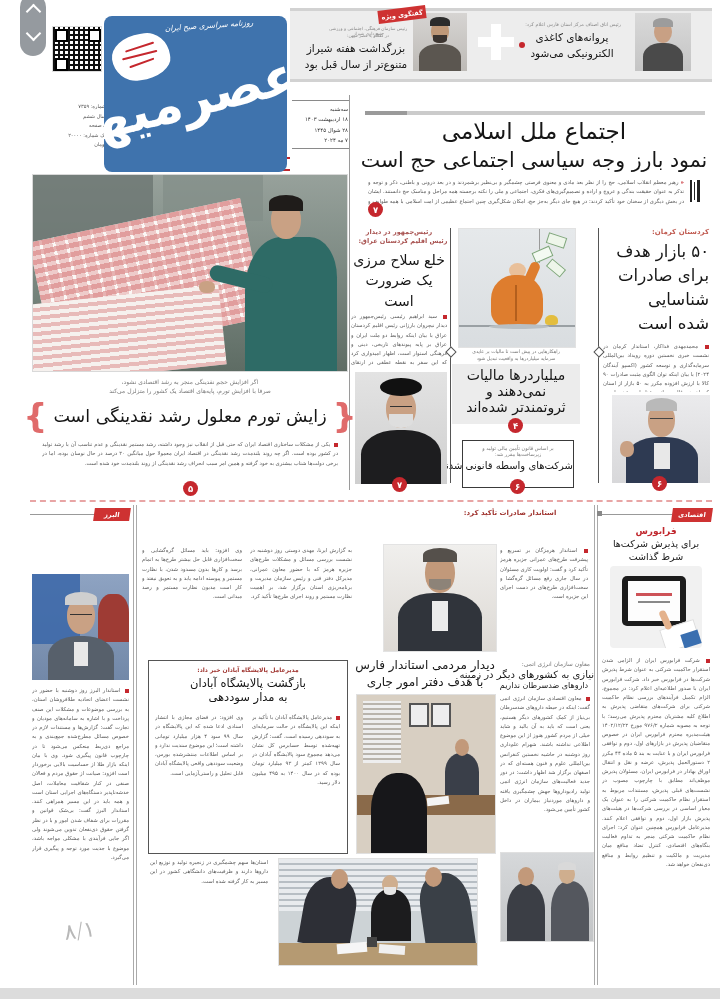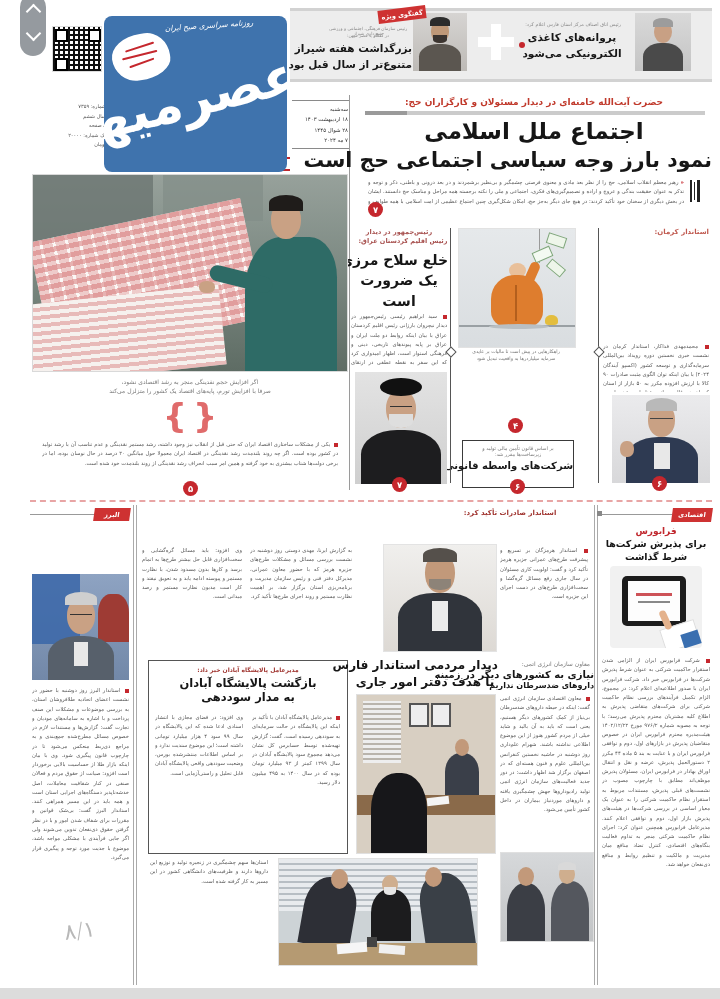--- a/index.html
+++ b/index.html
@@ -3,21 +3,21 @@
 <meta charset="utf-8">
 <style>
   html,body{margin:0;padding:0;background:#e9e9e9}
   .paper{position:relative;width:720px;height:999px;margin:0 auto;background:#fff;
          font-family:"DejaVu Sans","Liberation Sans",sans-serif;direction:rtl;overflow:hidden}
   .abs{position:absolute}
   .c{text-align:center}.r{text-align:right}.j{text-align:justify}
   .b{font-weight:bold}
   .nw{white-space:nowrap}
   .tiny{font-size:5.3px;line-height:1.75;color:#595959}
-  .hl{color:#161616;font-weight:bold}
+  .hl{color:#161616;font-weight:normal}
   .pnum{width:15px;height:15px;border-radius:50%;background:#c5272d;color:#fff;font-size:8.5px;
         font-weight:bold;display:flex;align-items:center;justify-content:center;z-index:6}
   .redsq{display:inline-block;width:4px;height:4px;background:#c5272d;margin-left:2px;vertical-align:middle}
   .dvl{border-left:1px solid #aaa;border-right:1px solid #aaa;width:2px}
   .vl{border-left:1px solid #9a9a9a;width:0}
   .dia{width:6px;height:6px;border:1px solid #555;background:#fff;transform:rotate(45deg);z-index:3}
   .tag{background:#ce3232;color:#fff;font-size:6.5px;font-weight:bold;display:flex;
        align-items:center;justify-content:center;z-index:4}
   .ph{overflow:hidden}
   .chev{width:9px;height:9px;border-top:2.5px solid #fff;border-right:2.5px solid #fff;display:block}
@@ -90,38 +90,43 @@
     <div>۱۸ اردیبهشت ۱۴۰۳</div>
     <div>۲۸ شوال ۱۴۴۵</div>
     <div>۷ مه ۲۰۲۴</div>
   </div>
 
   <div class="abs c" style="left:166px;top:148px;width:124px;direction:ltr;font-size:7px;font-weight:bold;letter-spacing:1px;color:#c0272d;border-bottom:2px solid #c0272d;padding-bottom:1px">www.asremihanonline.ir</div>
   <div class="abs c" style="left:166px;top:160px;width:124px;direction:ltr;font-size:6.5px;letter-spacing:.5px;color:#666;border-bottom:2px solid #c0272d;padding-bottom:1px">asremihandaily@gmail.com</div>
 
   <div class="abs vl" style="left:349px;top:95px;height:395px"></div>
 
-  <div class="abs c nw" style="left:360px;top:97px;width:348px;font-size:9px;font-weight:bold;color:#c0392b">حضرت آیت‌الله خامنه‌ای در دیدار مسئولان و کارگزاران حج:</div>
   <div class="abs" style="left:365px;top:111px;width:340px;height:4px;background:#cbcbcb">
     <div class="abs" style="left:0;top:0;width:42px;height:4px;background:#9a9a9a"></div>
   </div>
   <div class="abs c hl nw" style="left:360px;top:118px;width:348px;font-size:23px">اجتماع ملل اسلامی</div>
   <div class="abs c hl nw" style="left:356px;top:148px;width:356px;font-size:20.5px">نمود بارز وجه سیاسی اجتماعی حج است</div>
   <div class="abs tiny j" style="left:368px;top:178px;width:316px;height:27px;overflow:hidden">
     <span style="color:#c5272d;font-weight:bold">«</span>
     <span>رهبر معظم انقلاب اسلامی، حج را از نظر بعد مادی و معنوی فرصتی چشمگیر و بی‌نظیر برشمردند و در بعد درونی و باطنی، ذکر و توجه و تذکر به عنوان حقیقت بندگی و عروج و اراده و تصمیم‌گیری‌های فکری، اجتماعی و ملی را نکته برجسته همه مراحل و مناسک حج دانستند. ایشان در بخش دیگری از سخنان خود تأکید کردند: در هیچ جای دیگر به‌جز حج، امکان شکل‌گیری چنین اجتماع عظیمی از امت اسلامی با همه طوایف و زبان‌های گوناگون وجود ندارد و این ظرفیت در صیانت از وحدت امت اسلامی بی‌بدیل است.</span>
   </div>
   <div class="abs" style="left:690px;top:180px;width:10px;height:22px">
     <div class="abs" style="left:0;top:0;width:2px;height:22px;background:#222"></div>
     <div class="abs" style="left:3.5px;top:2px;width:1.5px;height:18px;background:#222"></div>
     <div class="abs" style="left:6.5px;top:0;width:3px;height:22px;background:#222"></div>
   </div>
   <div class="abs pnum" style="left:368px;top:202px">۷</div>
 
-  <div class="abs r b nw" style="left:605px;top:228px;width:104px;font-size:7px;color:#c05a50">استاندار کرمان:</div>
+  <div class="abs r b nw" style="left:605px;top:228px;width:104px;font-size:7px;color:#c05a50">کردستان کرمان:</div>
+  <div class="abs r hl" style="left:605px;top:240px;width:104px;font-size:16.5px;line-height:1.45">
+    <div class="nw">۵۰ بازار هدف</div>
+    <div class="nw">برای صادرات</div>
+    <div class="nw">شناسایی</div>
+    <div class="nw">شده است</div>
+  </div>
   <div class="abs tiny j" style="left:603px;top:342px;width:106px;height:50px;overflow:hidden">
     <span class="redsq"></span>
     <span>محمدمهدی فداکار، استاندار کرمان در نشست خبری نخستین دوره رویداد بین‌المللی سرمایه‌گذاری و توسعه کشور (اکسپو آیندگان ۲۰۲۴) با بیان اینکه توان الگوی مثبت صادرات ۹۰ کالا با ارزش افزوده مکرر به ۵۰ بازار از استان کرمان در قالب بولتن شناسایی شده است، گفت: اتفاق‌های خوبی در حوزه سرمایه‌گذاری در استان کرمان در حال انجام است.</span>
   </div>
   <div class="abs ph" style="left:612px;top:395px;width:98px;height:88px;background:linear-gradient(180deg,#ebebed,#d8d8da)">
     <div class="abs" style="left:14px;top:42px;width:72px;height:46px;background:#2e3a52;border-radius:45% 45% 0 0"></div>
     <div class="abs" style="left:42px;top:48px;width:16px;height:26px;background:#e8e8e8"></div>
     <div class="abs" style="left:36px;top:8px;width:27px;height:34px;background:#c9a184;border-radius:48%"></div>
     <div class="abs" style="left:34px;top:3px;width:31px;height:13px;background:#b9b9b9;border-radius:50% 50% 0 0"></div>
     <div class="abs" style="left:38px;top:18px;width:23px;height:5px;border-bottom:1.5px solid #444"></div>
@@ -140,20 +145,25 @@
     <div class="abs" style="left:88px;top:34px;width:16px;height:8px;background:#eef6ea;border:1px solid #7fa57c;transform:rotate(40deg)"></div>
     <div class="abs" style="left:66px;top:32px;width:10px;height:34px;background:#de7d2e;transform:rotate(24deg);border-radius:5px"></div>
     <div class="abs" style="left:50px;top:34px;width:17px;height:15px;background:#e9c09a;border-radius:50%"></div>
     <div class="abs" style="left:32px;top:46px;width:52px;height:52px;background:#de7d2e;border-radius:46% 46% 30% 30%"></div>
     <div class="abs" style="left:56px;top:56px;width:2px;height:36px;background:#b35f1d"></div>
     <div class="abs" style="left:86px;top:86px;width:13px;height:10px;background:#e3bd3e;border-radius:50% 50% 30% 30%"></div>
     <div class="abs" style="left:30px;top:95px;width:60px;height:5px;background:#b9bfc3;border-radius:50%"></div>
   </div>
   <div class="abs c nw" style="left:452px;top:349px;width:128px;font-size:4.8px;color:#777">راهکارهایی در پیش است تا مالیات بر عایدی</div>
   <div class="abs c nw" style="left:452px;top:356px;width:128px;font-size:4.8px;color:#777">سرمایه میلیاردرها به واقعیت تبدیل شود</div>
+  <div class="abs" style="left:452px;top:364px;width:128px;height:60px;background:#ececec">
+    <div class="c hl nw" style="font-size:14px;margin-top:3px">میلیاردرها مالیات</div>
+    <div class="c hl nw" style="font-size:14px">نمی‌دهند و</div>
+    <div class="c hl nw" style="font-size:14px">ثروتمندتر شده‌اند</div>
+  </div>
   <div class="abs pnum" style="left:508px;top:418px">۴</div>
 
   <div class="abs" style="left:462px;top:440px;width:110px;height:46px;border:1.5px solid #3a3a3a;background:#fff">
     <div class="c nw" style="font-size:5px;color:#777;margin-top:4px">بر اساس قانون تأمین مالی تولید و</div>
     <div class="c nw" style="font-size:5px;color:#777">زیرساخت‌ها مقرر شد:</div>
     <div class="c hl nw" style="font-size:10px;margin-top:3px">شرکت‌های واسطه قانونی شدند</div>
   </div>
   <div class="abs pnum" style="left:510px;top:479px">۶</div>
 
   <div class="abs vl" style="left:450px;top:228px;height:255px;border-left-color:#555"></div>
@@ -190,20 +200,21 @@
     <div class="abs" style="left:238px;top:26px;width:30px;height:38px;background:#c9a184;border-radius:48%"></div>
     <div class="abs" style="left:236px;top:20px;width:34px;height:16px;background:#1f1c1a;border-radius:50% 50% 0 0"></div>
     <div class="abs" style="left:176px;top:96px;width:64px;height:16px;background:#2e6b66;border-radius:8px;transform:rotate(14deg)"></div>
     <div class="abs" style="left:166px;top:106px;width:16px;height:12px;background:#c9a184;border-radius:45%"></div>
   </div>
 
   <div class="abs c nw" style="left:36px;top:378px;width:308px;font-size:6px;color:#7a7a7a">اگر افزایش حجم نقدینگی منجر به رشد اقتصادی نشود،</div>
   <div class="abs c nw" style="left:36px;top:387px;width:308px;font-size:6px;color:#7a7a7a">صرفا با افزایش تورم، پایه‌های اقتصاد یک کشور را متزلزل می‌کند</div>
   <div class="abs" style="left:36px;top:396px;width:308px;height:40px;display:flex;align-items:center;justify-content:center;gap:6px">
     <span style="color:#e06b6b;font-size:34px;font-weight:bold">{</span>
+    <span class="hl nw" style="font-size:17.5px">زایش تورم معلول رشد نقدینگی است</span>
     <span style="color:#e06b6b;font-size:34px;font-weight:bold">}</span>
   </div>
   <div class="abs tiny j" style="left:42px;top:440px;width:296px;height:38px;overflow:hidden">
     <span class="redsq"></span>
     <span>یکی از مشکلات ساختاری اقتصاد ایران که حتی قبل از انقلاب نیز وجود داشته، رشد مستمر نقدینگی و عدم تناسب آن با رشد تولید در کشور بوده است. اگر چه روند بلندمدت رشد نقدینگی در اقتصاد ایران معمولا حول میانگین ۳۰ درصد در حال نوسان بوده، اما در برخی دولت‌ها شتاب بیشتری به خود گرفته و همین امر سبب انحراف رشد نقدینگی از روند بلندمدت خود شده است.</span>
   </div>
   <div class="abs pnum" style="left:183px;top:481px">۵</div>
 
   <div class="abs" style="left:30px;top:500px;width:682px;border-top:2.5px dashed #e8a5a5"></div>
 

